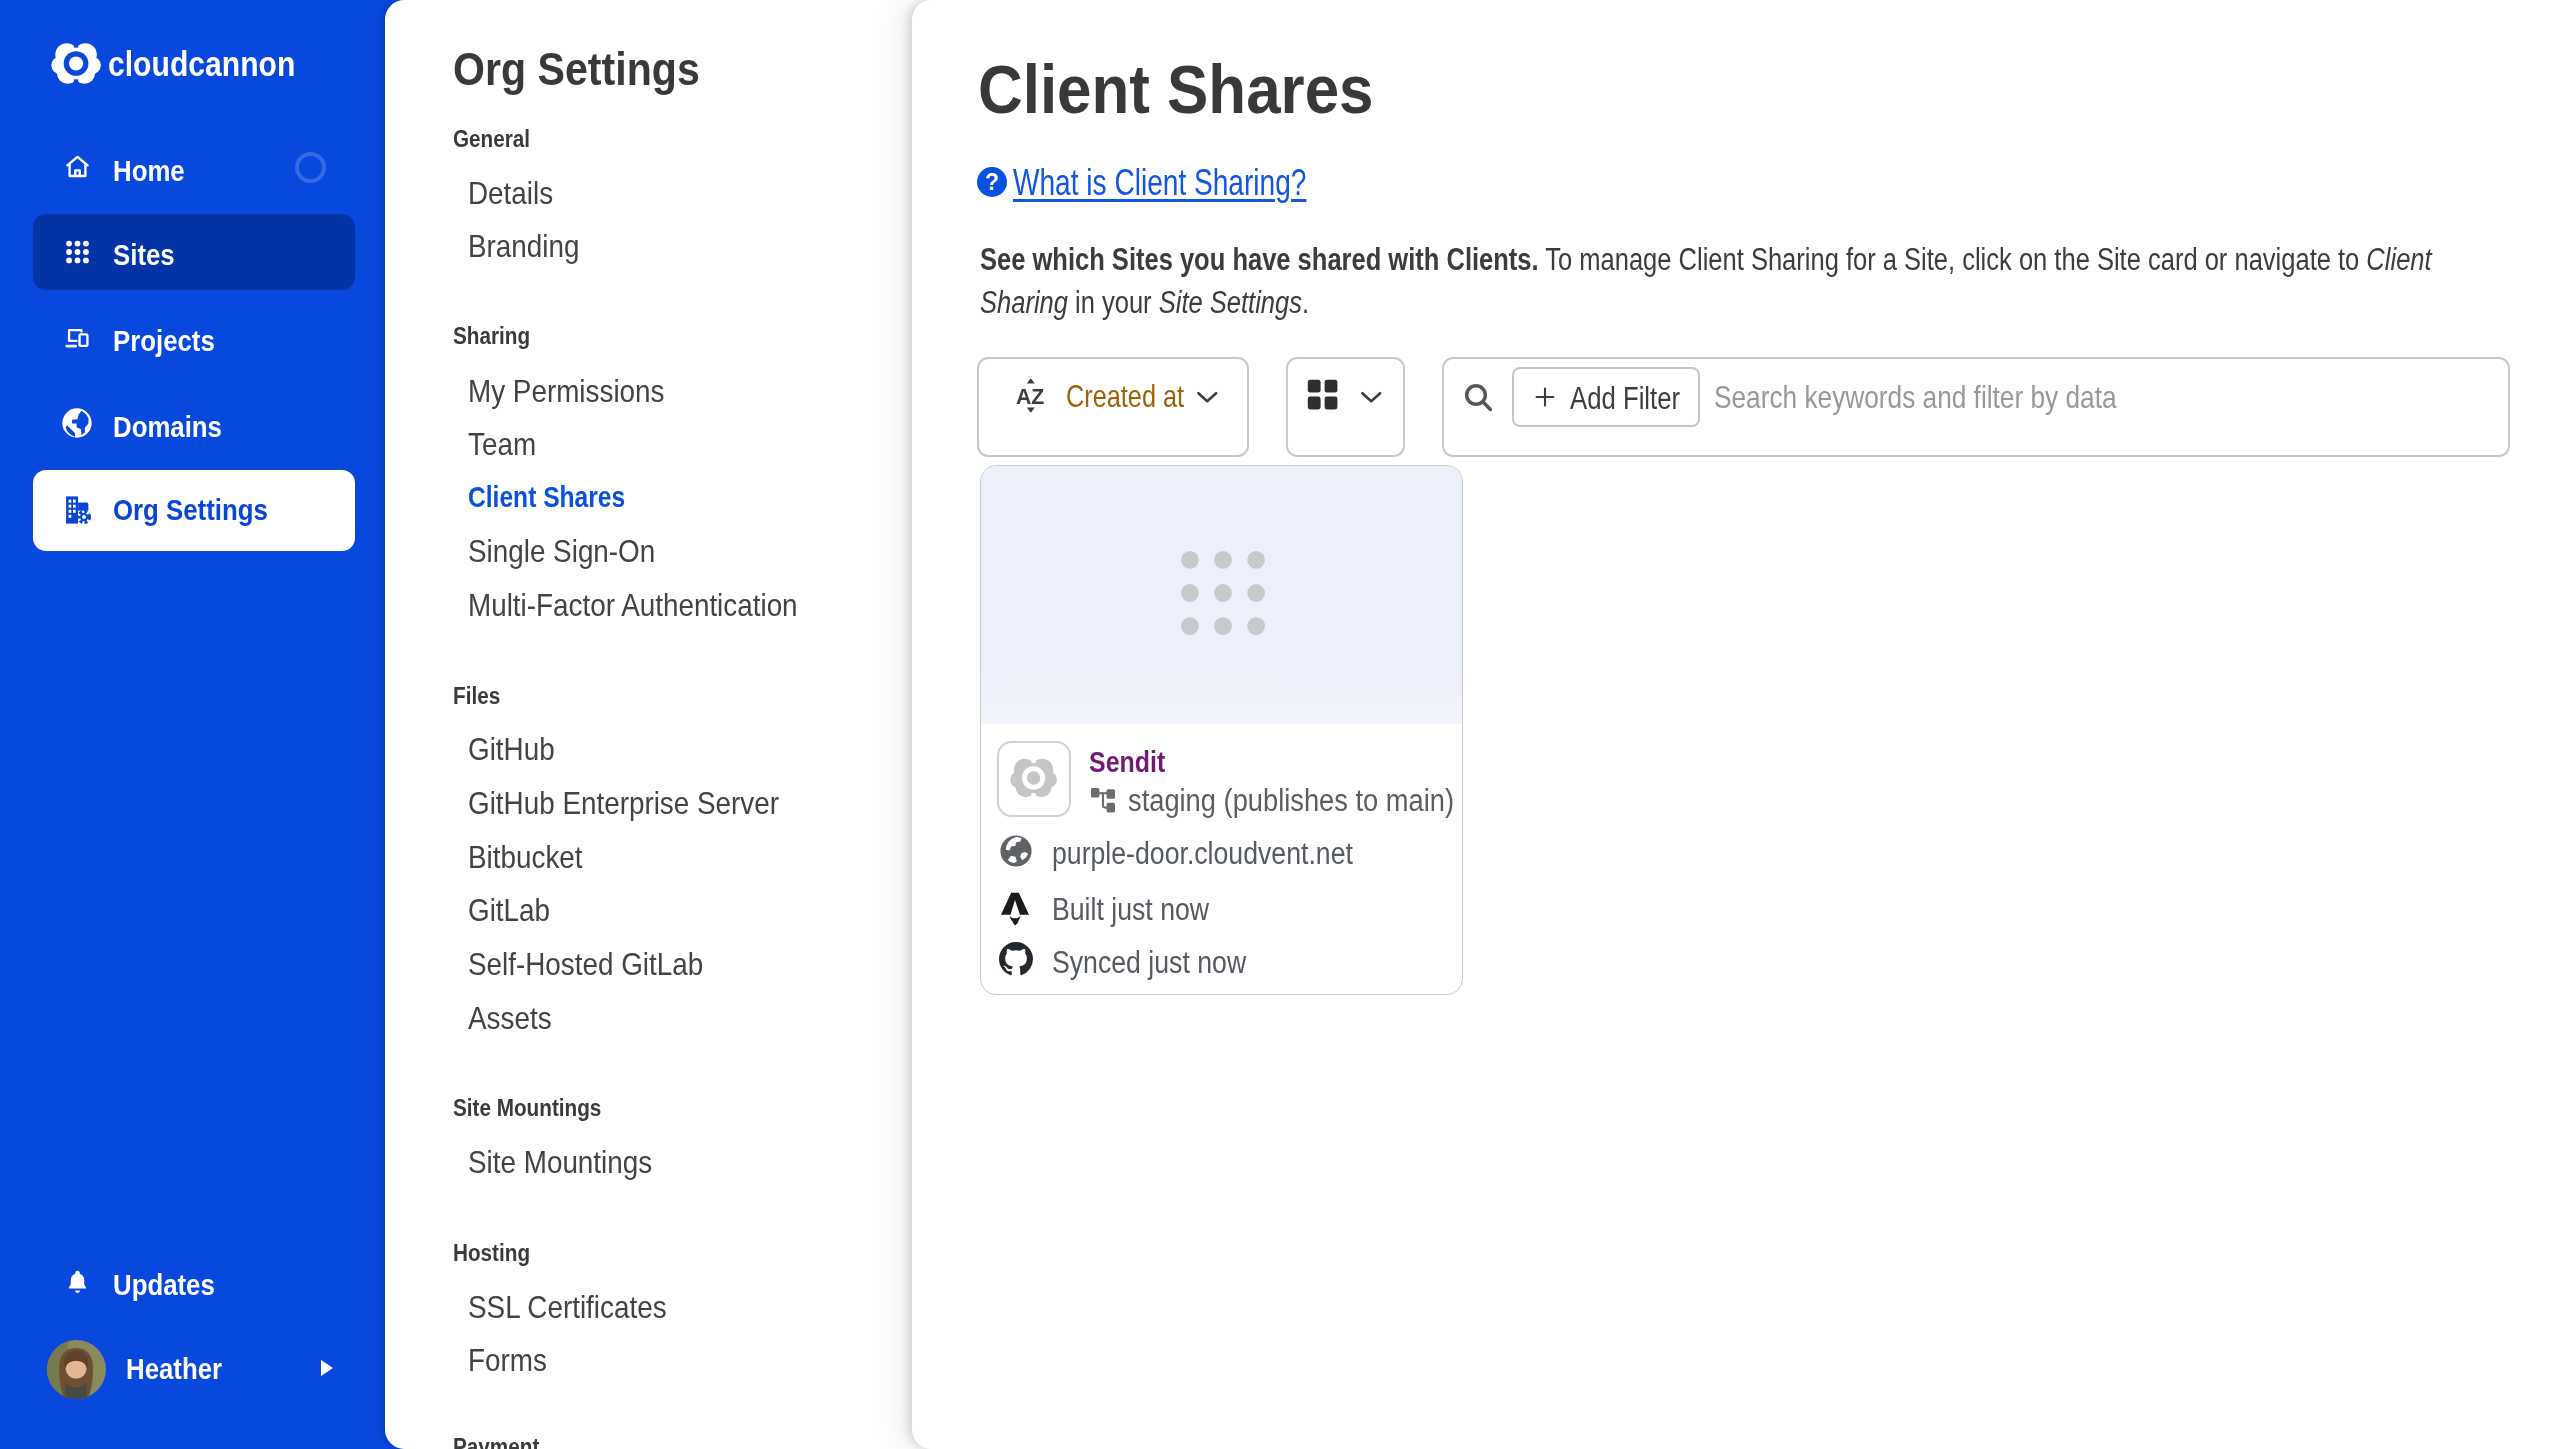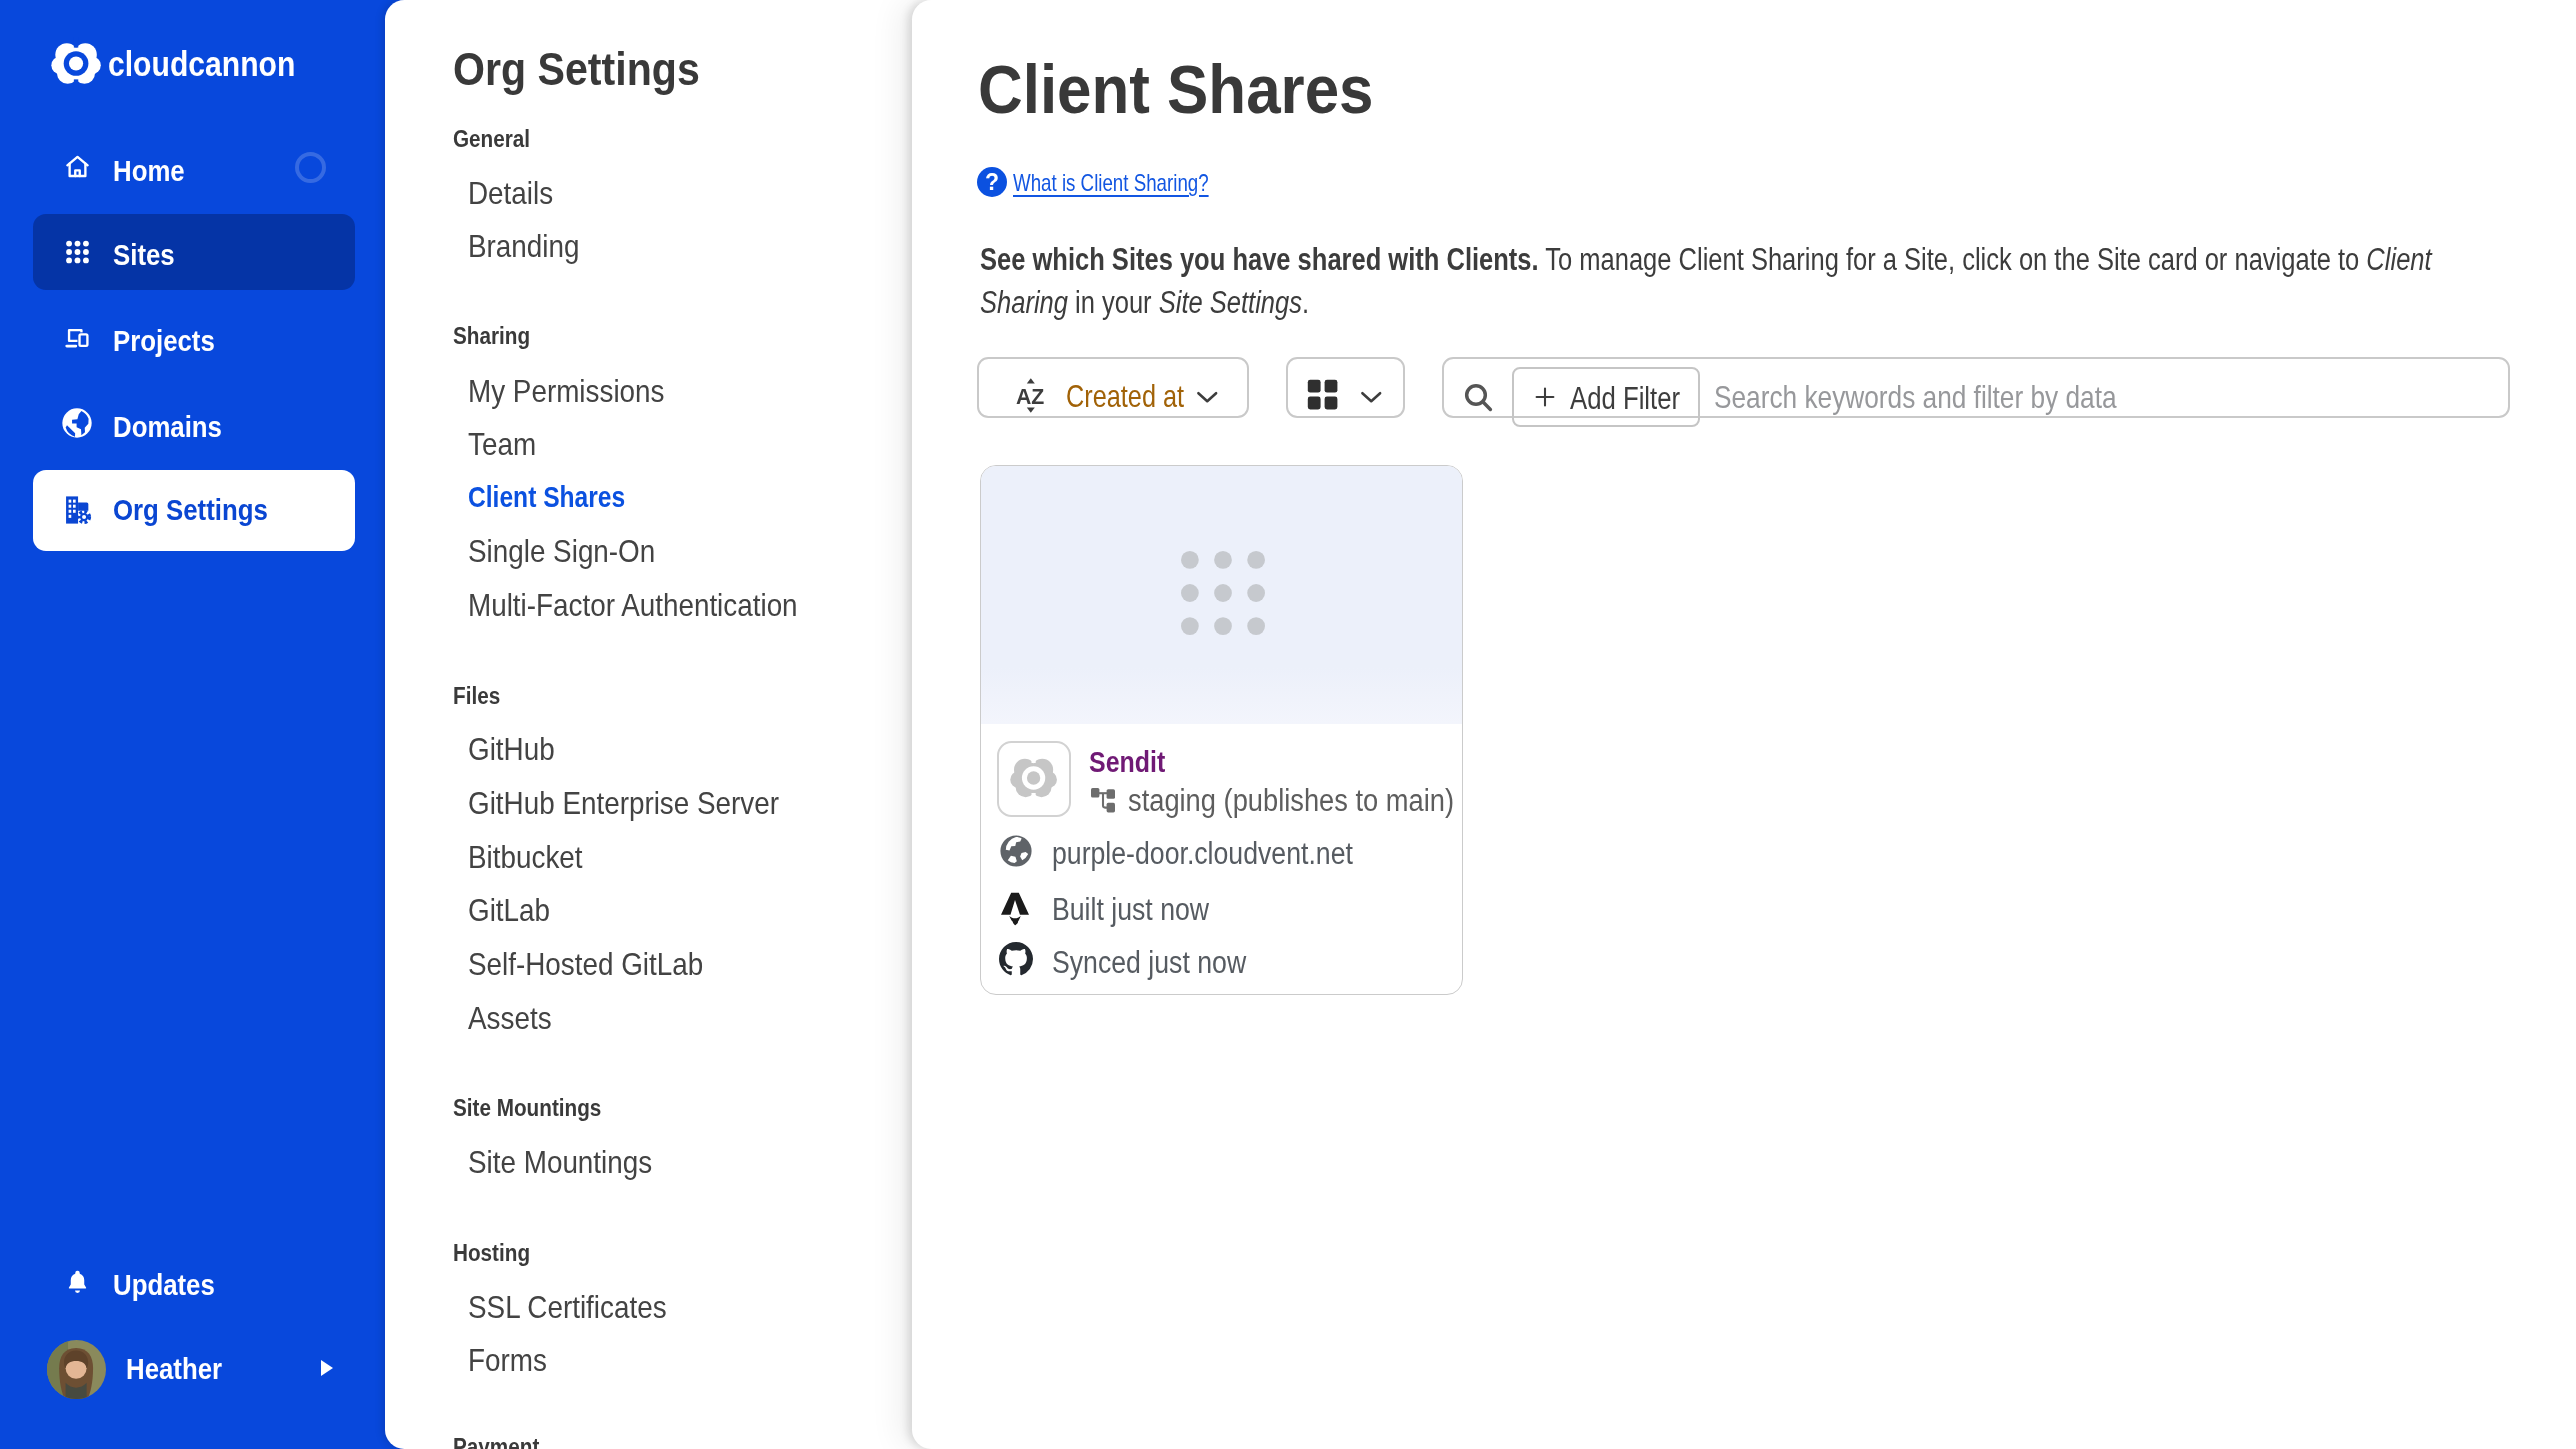--- a/index.html
+++ b/index.html
@@ -32,25 +32,25 @@
 #p2h2 .sx { font-size:47px; font-weight:bold; color:#393939; line-height:1; }
 .p2sec { left:68px; font-size:23px; font-weight:bold; color:#3a3a3a; } .p2sec .sx { --s:0.90 !important; }
 .p2item { left:83px; font-size:32px; color:#434343; } .p2item .sx { --s:0.87; }
 .p2item.active { color:#0b51e0; font-weight:bold; font-size:30px; }
 
 
 #h1 { position:absolute; left:66px; top:55px; }
 #h1 .sx { font-size:68px; font-weight:bold; color:#393939; line-height:1; --s:0.91; }
 #helpq { position:absolute; left:65px; top:167px; width:30px; height:30px; border-radius:50%; background:#0b51e0; }
 #helpq span { position:absolute; left:0; top:0; width:100%; text-align:center; font-size:23px; font-weight:bold; color:#fff; line-height:31px; }
-#helplink { left:101px; top:183px; font-size:24px; color:#1256e2; }
+#helplink { left:101px; top:183px; font-size:36px; color:#1256e2; }
 #helplink .sx { text-decoration:underline; text-underline-offset:4px; }
 #para { position:absolute; left:68px; top:238px; font-size:31px; line-height:43px; color:#3c3c3c; }
 
-.tbtn { position:absolute; top:357px; height:61px; background:#fff; border:2px solid #c9c9c9; border-radius:11.3px; }
+.tbtn { position:absolute; top:357px; height:100px; background:#fff; border:2px solid #c9c9c9; border-radius:11.3px; }
 #sortbtn { left:65px; width:272px; }
 #viewbtn { left:374px; width:119px; }
 #searchbar { left:530px; width:1068px; }
 #addfilter { position:absolute; left:68px; top:8px; height:60px; width:188px; border:2.4px solid #c5c5c5; border-radius:8px; }
 #af-plus { position:absolute; left:21px; top:50%; width:20px; height:20px; transform:translateY(-50%); }
 #af-txt { left:56px; top:30px; font-size:31px; color:#3d3d3d; }
 #placeholder { left:270px; top:38px; font-size:32px; color:#97989b; }
 #sorttxt { left:87px; top:37px; font-size:32px; color:#a16207; }
 
 

